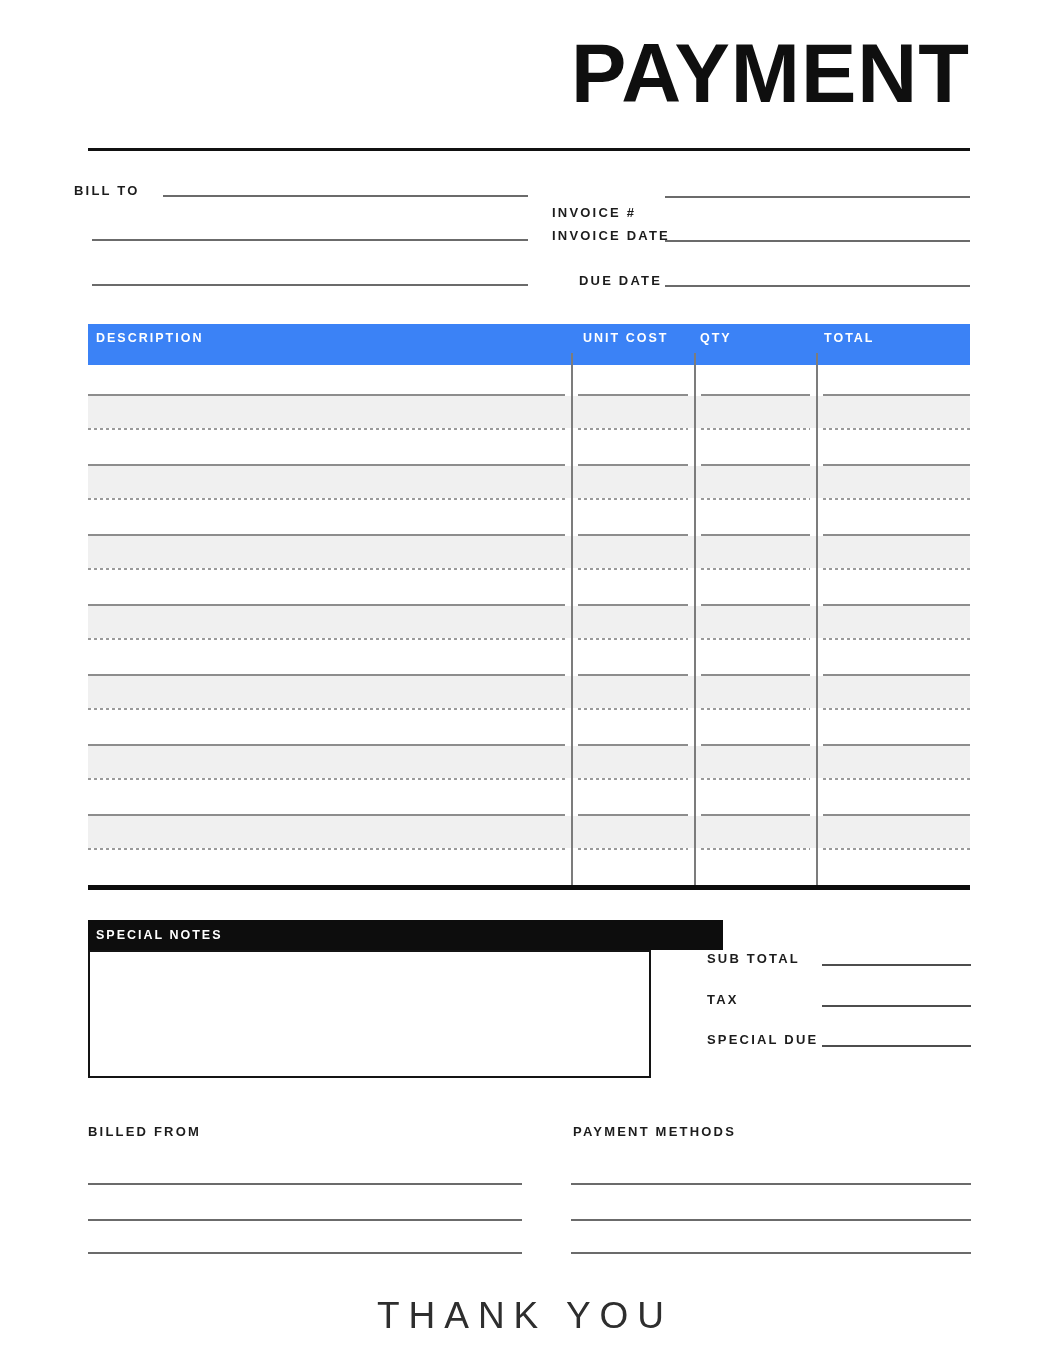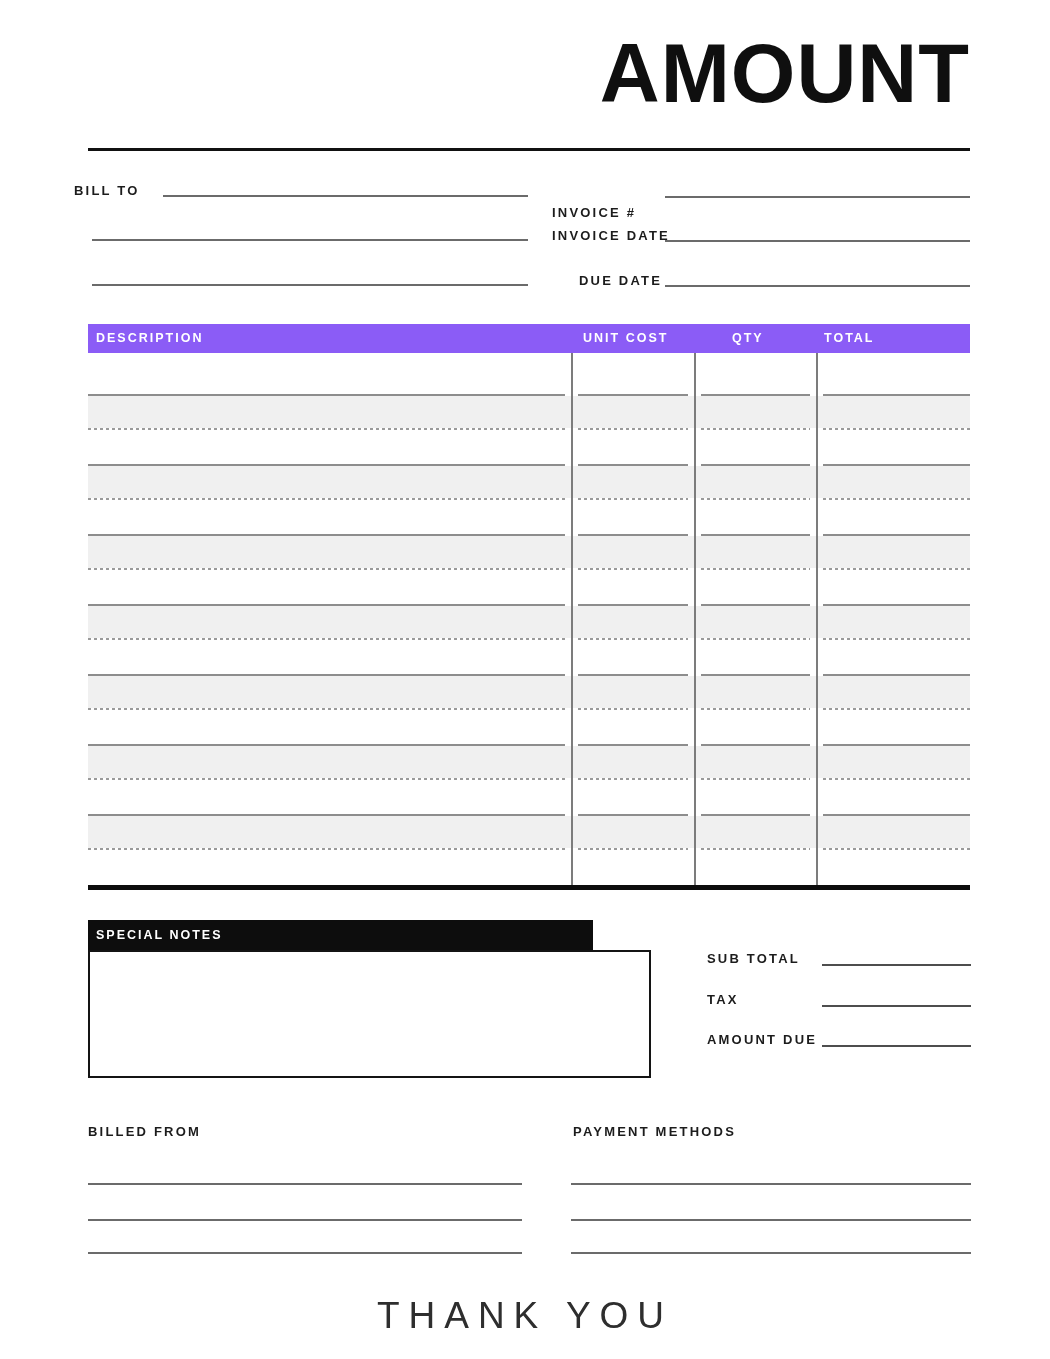--- a/index.html
+++ b/index.html
@@ -28,68 +28,68 @@
   
   .lbl {
     font-size: 13px; font-weight: 700;
     letter-spacing: 2.2px;
     color: #1c1c1c;
     white-space: nowrap;
   }
   .fill-line { height: 2px; background: #6b6b6b; }
 
   
-  .thead-bar { left: 88px; top: 324px; width: 882px; height: 29px; background: #8b5cf6; }
+  .thead-bar { left: 88px; top: 324px; width: 882px; height: 41px; background: #3b82f6; }
   .thead-bar .th {
     position: absolute; top: 0;
     line-height: 29px; font-size: 12.5px; font-weight: 700;
     letter-spacing: 2px; color: #ffffff; white-space: nowrap;
   }
   .th-desc  { left: 8px; }
   .th-unit  { left: 495px; }
-  .th-qty   { left: 644px; text-align: center; }
+  .th-qty   { left: 612px; text-align: center; }
   .th-total { left: 736px; }
 
   .tbody { left: 88px; top: 353px; width: 882px; height: 537px; }
   .col-divider { position: absolute; top: 0; width: 2px; height: 532px; background: #7c7c7c; z-index: 3; }
   .div-1 { left: 483px; } .div-2 { left: 606px; } .div-3 { left: 728px; }
   .row-group { position: absolute; left: 0; width: 882px; height: 70px; z-index: 1; }
   .row-band { position: absolute; left: 0; top: 2px; width: 882px; height: 32px; background: #f0f0f0; }
   .seg { position: absolute; height: 2px; }
   .seg.solid  { top: 0; background: #8d8d8d; }
   .seg.dotted { top: 34px; background: repeating-linear-gradient(90deg, #9a9a9a 0 3px, transparent 3px 6px); }
   .seg.c1 { left: 0;     width: 477px; }
   .seg.c2 { left: 490px; width: 110px; }
   .seg.c3 { left: 613px; width: 109px; }
   .seg.c4 { left: 735px; width: 147px; }
   .tbody-bottom-rule { position: absolute; left: 0; top: 532px; width: 882px; height: 5px; background: #0d0d0d; z-index: 4; }
 
   
-  .notes-bar { left: 88px; top: 920px; width: 505px; height: 30px; background: #0d0d0d; }
+  .notes-bar { left: 88px; top: 920px; width: 635px; height: 30px; background: #0d0d0d; }
   .notes-bar .lbl-white {
     position: absolute; left: 8px; top: 0; line-height: 30px;
     font-size: 12.5px; font-weight: 700; letter-spacing: 2px; color: #ffffff;
   }
   .notes-box { left: 88px; top: 950px; width: 563px; height: 128px; border: 2px solid #141414; background: #ffffff; }
 
   
   .thank-you {
     left: 0; top: 1295px; width: 100%;
     text-align: center;
     font-size: 37px; font-weight: 400;
     letter-spacing: 9px;
     color: #2e2e2e;
   }
 </style>
 </head>
 <body>
 
 <div class="page">
 
-  <div class="abs title">AMOUNT</div>
+  <div class="abs title">PAYMENT</div>
   <div class="abs rule-top"></div>
 
   <div class="abs lbl" style="left:74px; top:183px;">BILL TO</div>
   <div class="abs fill-line" style="left:163px; top:195px; width:365px;"></div>
   <div class="abs fill-line" style="left:92px;  top:239px; width:436px;"></div>
   <div class="abs fill-line" style="left:92px;  top:284px; width:436px;"></div>
 
   <div class="abs lbl" style="left:552px; top:170px;margin-top:35px;">INVOICE #</div>
   <div class="abs fill-line" style="left:665px; top:196px; width:305px;"></div>
 
@@ -194,21 +194,21 @@
     <span class="lbl-white">SPECIAL NOTES</span>
   </div>
   <div class="abs notes-box"></div>
 
   <div class="abs lbl" style="left:707px; top:951px;text-align:center;">SUB TOTAL</div>
   <div class="abs fill-line" style="left:822px; top:964px; width:149px; background:#4e4e4e;"></div>
 
   <div class="abs lbl" style="left:707px; top:992px;">TAX</div>
   <div class="abs fill-line" style="left:822px; top:1005px; width:149px; background:#4e4e4e;"></div>
 
-  <div class="abs lbl" style="left:707px; top:1032px;">AMOUNT DUE</div>
+  <div class="abs lbl" style="left:707px; top:1032px;">SPECIAL DUE</div>
   <div class="abs fill-line" style="left:822px; top:1045px; width:149px; background:#4e4e4e;"></div>
 
   <div class="abs lbl" style="left:88px; top:1124px;">BILLED FROM</div>
   <div class="abs fill-line" style="left:88px; top:1183px; width:434px;"></div>
   <div class="abs fill-line" style="left:88px; top:1219px; width:434px;"></div>
   <div class="abs fill-line" style="left:88px; top:1252px; width:434px;"></div>
 
   <div class="abs lbl" style="left:573px; top:1124px;">PAYMENT METHODS</div>
   <div class="abs fill-line" style="left:571px; top:1183px; width:400px;"></div>
   <div class="abs fill-line" style="left:571px; top:1219px; width:400px;"></div>

